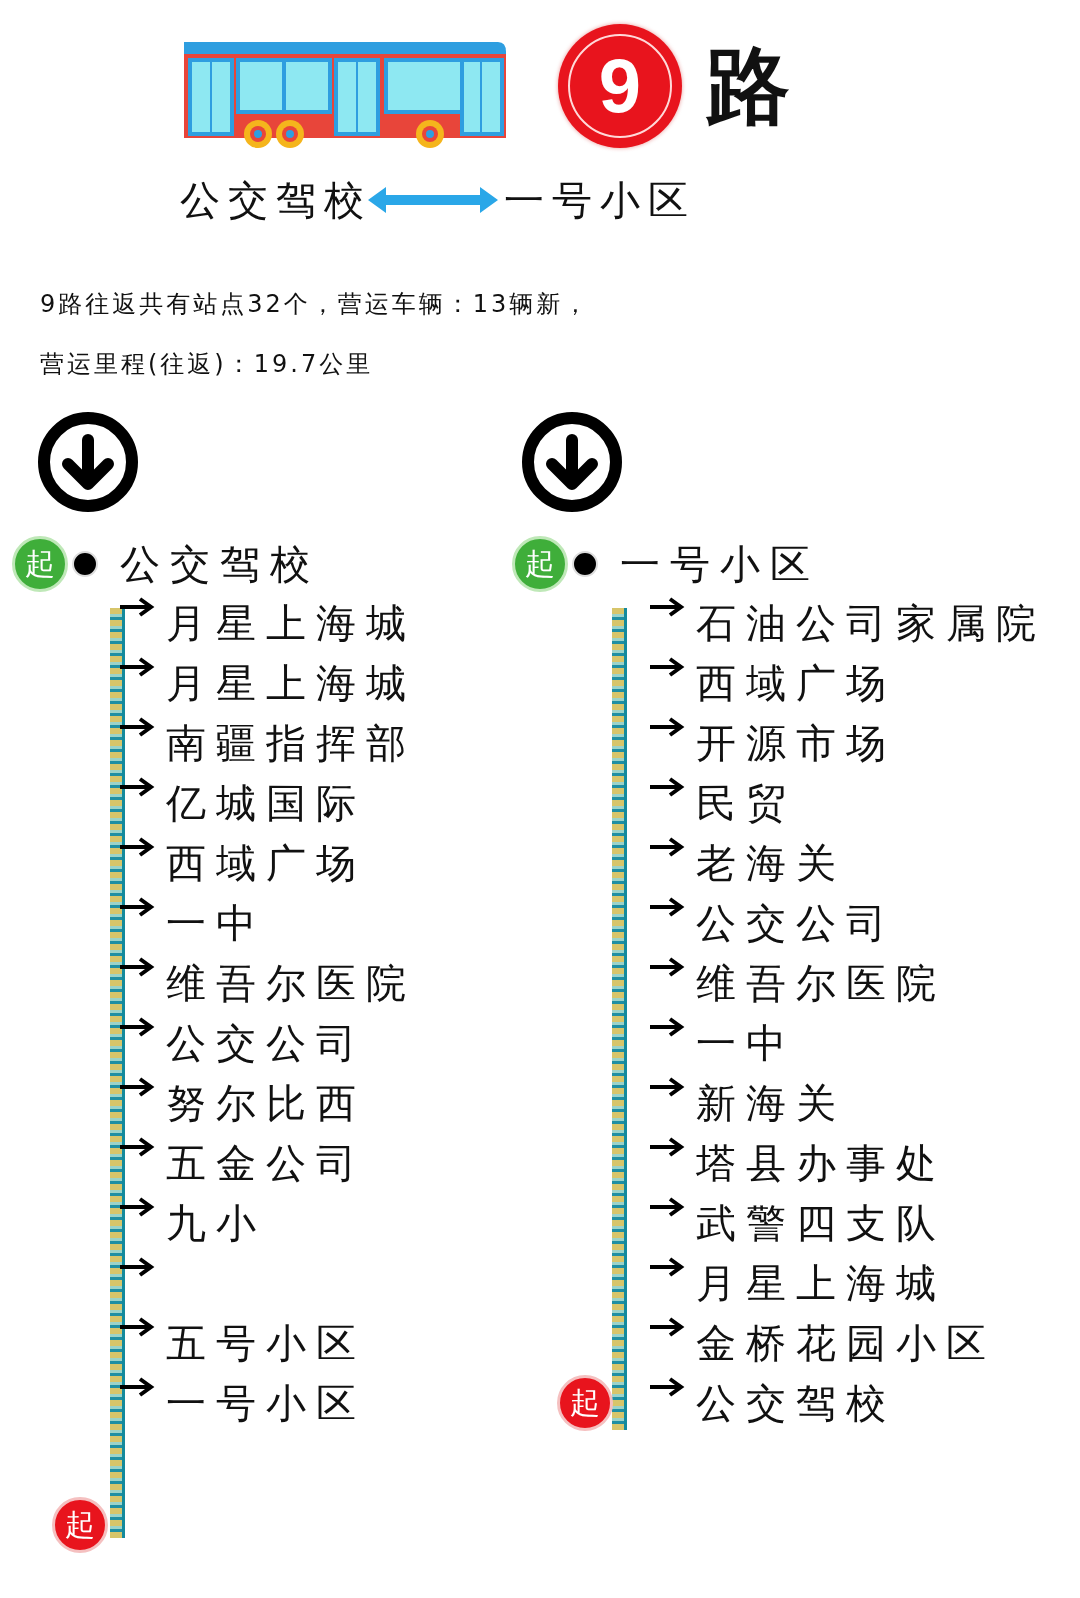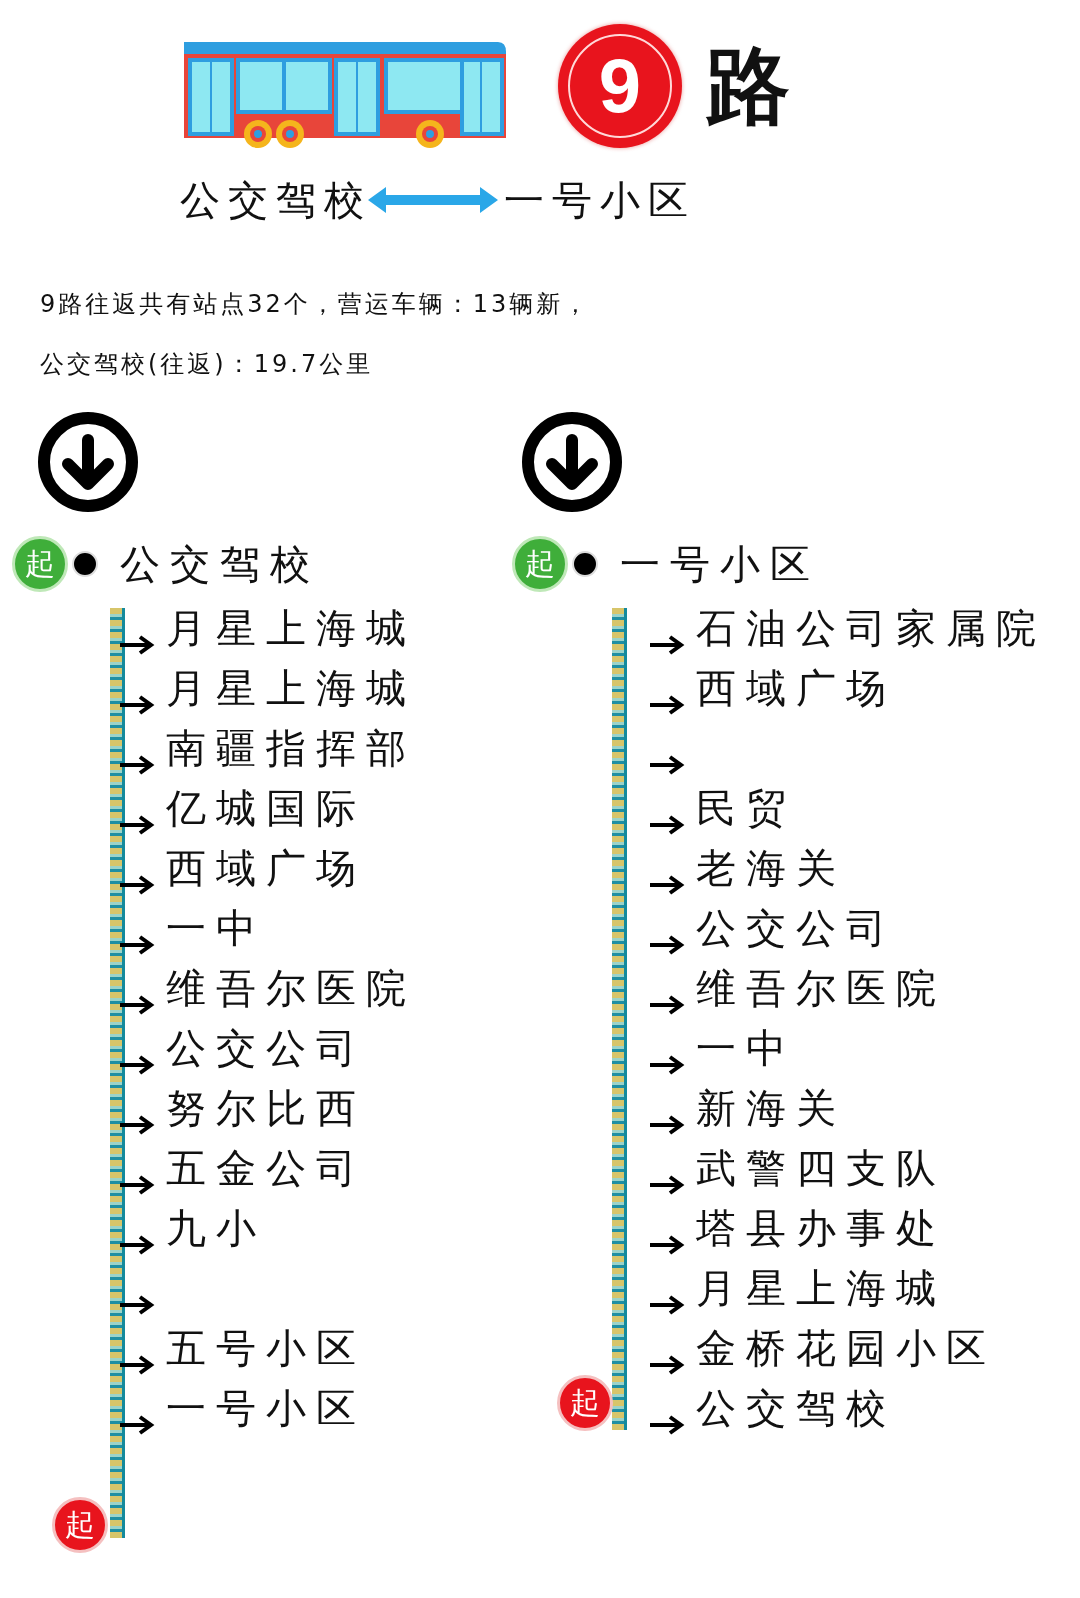--- a/index.html
+++ b/index.html
@@ -50,21 +50,21 @@
     background:
       repeating-linear-gradient(180deg, #d7c56a 0 6px, #9bd3c9 6px 9px, #1f8fa3 9px 12px);
     border-right: 3px solid #148a9c;
   }
   .rail.left { left: 110px; top: 608px; height: 930px; }
   .rail.right { left: 612px; top: 608px; height: 822px; }
 
   .stops { display: flex; flex-direction: column; }
   .stops.left { left: 118px; top: 596px; }
   .stops.right { left: 648px; top: 596px; }
-  .stop { height: 60px; display: flex; align-items: flex-end; }
+  .stop { height: 60px; display: flex; align-items: flex-start; }
   .stop .arr { width: 38px; height: 22px; margin-right: 10px; }
   .stop .name { font-size: 40px; letter-spacing: 10px; white-space: nowrap; }
 
   .end-qi.left { left: 52px; top: 1497px; }
   .end-qi.right { left: 557px; top: 1375px; }
 </style>
 </head>
 <body>
 
 <svg class="abs bus" viewBox="0 0 330 112">
@@ -105,21 +105,21 @@
 <div class="abs terminals">
   <span>公交驾校</span>
   <svg class="arrow" viewBox="0 0 130 30">
     <polygon points="0,15 18,2 18,10 112,10 112,2 130,15 112,28 112,20 18,20 18,28" fill="#2aa7e8"></polygon>
   </svg>
   <span>一号小区</span>
 </div>
 
 <div class="abs summary">
   <div>9路往返共有站点32个，营运车辆：13辆新，</div>
-  <div>公交驾校(往返)：19.7公里</div>
+  <div>营运里程(往返)：19.7公里</div>
 </div>
 
 <svg class="abs col-arrow left" viewBox="0 0 104 104">
   <circle cx="52" cy="52" r="44" fill="none" stroke="#000" stroke-width="12"></circle>
   <line x1="52" y1="30" x2="52" y2="72" stroke="#000" stroke-width="12" stroke-linecap="round"></line>
   <polyline points="32,54 52,74 72,54" fill="none" stroke="#000" stroke-width="12" stroke-linecap="round" stroke-linejoin="round"></polyline>
 </svg>
 <svg class="abs col-arrow right" viewBox="0 0 104 104">
   <circle cx="52" cy="52" r="44" fill="none" stroke="#000" stroke-width="12"></circle>
   <line x1="52" y1="30" x2="52" y2="72" stroke="#000" stroke-width="12" stroke-linecap="round"></line>
@@ -252,20 +252,21 @@
         <line x1="2" y1="11" x2="32" y2="11" stroke="#000" stroke-width="4"></line>
         <polyline points="22,3 33,11 22,19" fill="none" stroke="#000" stroke-width="4"></polyline>
       </svg>
       <span class="name">西域广场</span>
     </div>
   <div class="stop">
       <svg class="arr" viewBox="0 0 38 22">
         <line x1="2" y1="11" x2="32" y2="11" stroke="#000" stroke-width="4"></line>
         <polyline points="22,3 33,11 22,19" fill="none" stroke="#000" stroke-width="4"></polyline>
       </svg>
+      <span class="name">开源市场</span>
     </div>
   <div class="stop">
       <svg class="arr" viewBox="0 0 38 22">
         <line x1="2" y1="11" x2="32" y2="11" stroke="#000" stroke-width="4"></line>
         <polyline points="22,3 33,11 22,19" fill="none" stroke="#000" stroke-width="4"></polyline>
       </svg>
       <span class="name">民贸</span>
     </div>
   <div class="stop">
       <svg class="arr" viewBox="0 0 38 22">
@@ -300,34 +301,34 @@
         <line x1="2" y1="11" x2="32" y2="11" stroke="#000" stroke-width="4"></line>
         <polyline points="22,3 33,11 22,19" fill="none" stroke="#000" stroke-width="4"></polyline>
       </svg>
       <span class="name">新海关</span>
     </div>
   <div class="stop">
       <svg class="arr" viewBox="0 0 38 22">
         <line x1="2" y1="11" x2="32" y2="11" stroke="#000" stroke-width="4"></line>
         <polyline points="22,3 33,11 22,19" fill="none" stroke="#000" stroke-width="4"></polyline>
       </svg>
+      <span class="name">塔县办事处</span>
+    </div>
+  <div class="stop">
+      <svg class="arr" viewBox="0 0 38 22">
+        <line x1="2" y1="11" x2="32" y2="11" stroke="#000" stroke-width="4"></line>
+        <polyline points="22,3 33,11 22,19" fill="none" stroke="#000" stroke-width="4"></polyline>
+      </svg>
       <span class="name">武警四支队</span>
     </div>
   <div class="stop">
       <svg class="arr" viewBox="0 0 38 22">
         <line x1="2" y1="11" x2="32" y2="11" stroke="#000" stroke-width="4"></line>
         <polyline points="22,3 33,11 22,19" fill="none" stroke="#000" stroke-width="4"></polyline>
       </svg>
-      <span class="name">塔县办事处</span>
-    </div>
-  <div class="stop">
-      <svg class="arr" viewBox="0 0 38 22">
-        <line x1="2" y1="11" x2="32" y2="11" stroke="#000" stroke-width="4"></line>
-        <polyline points="22,3 33,11 22,19" fill="none" stroke="#000" stroke-width="4"></polyline>
-      </svg>
       <span class="name">月星上海城</span>
     </div>
   <div class="stop">
       <svg class="arr" viewBox="0 0 38 22">
         <line x1="2" y1="11" x2="32" y2="11" stroke="#000" stroke-width="4"></line>
         <polyline points="22,3 33,11 22,19" fill="none" stroke="#000" stroke-width="4"></polyline>
       </svg>
       <span class="name">金桥花园小区</span>
     </div>
   <div class="stop">

